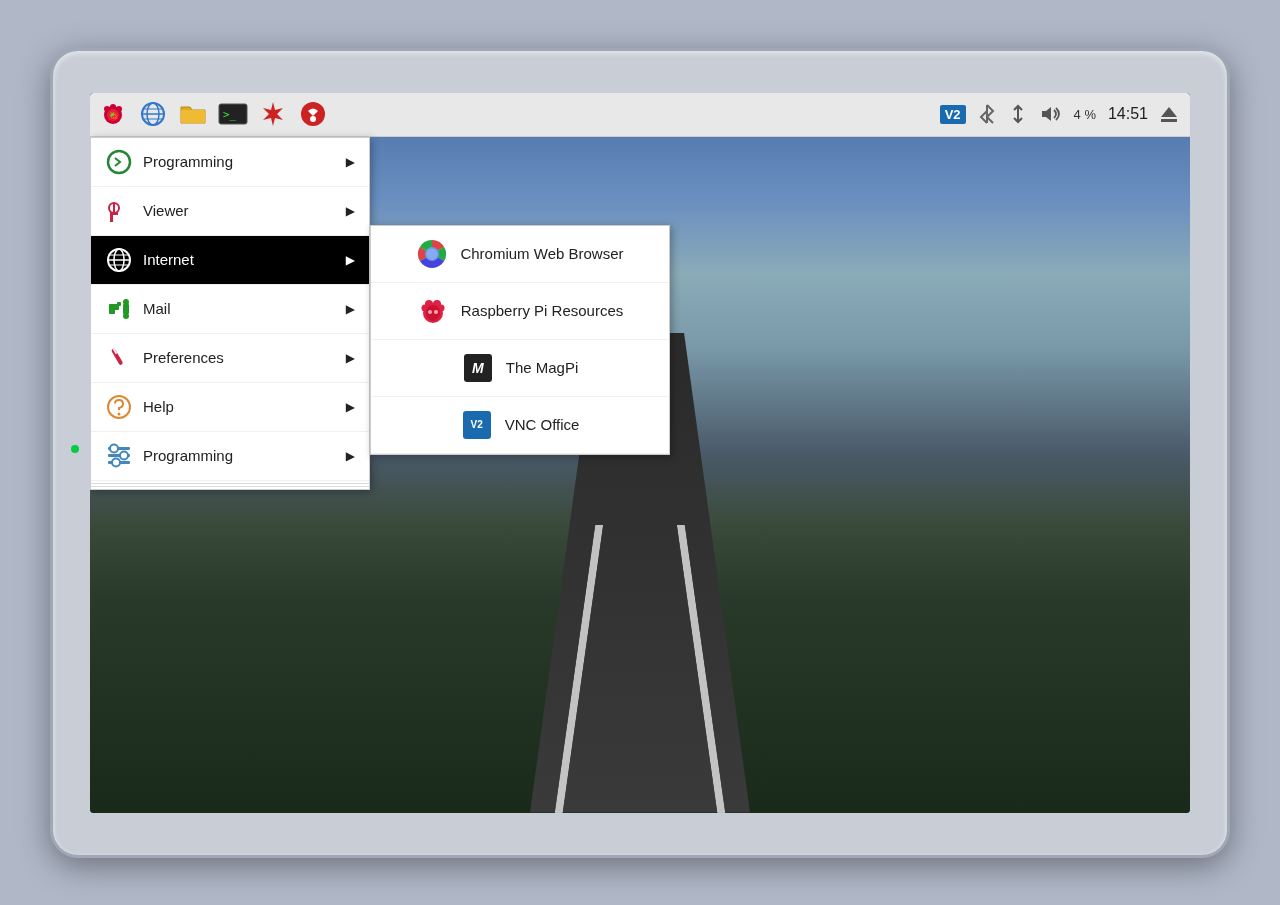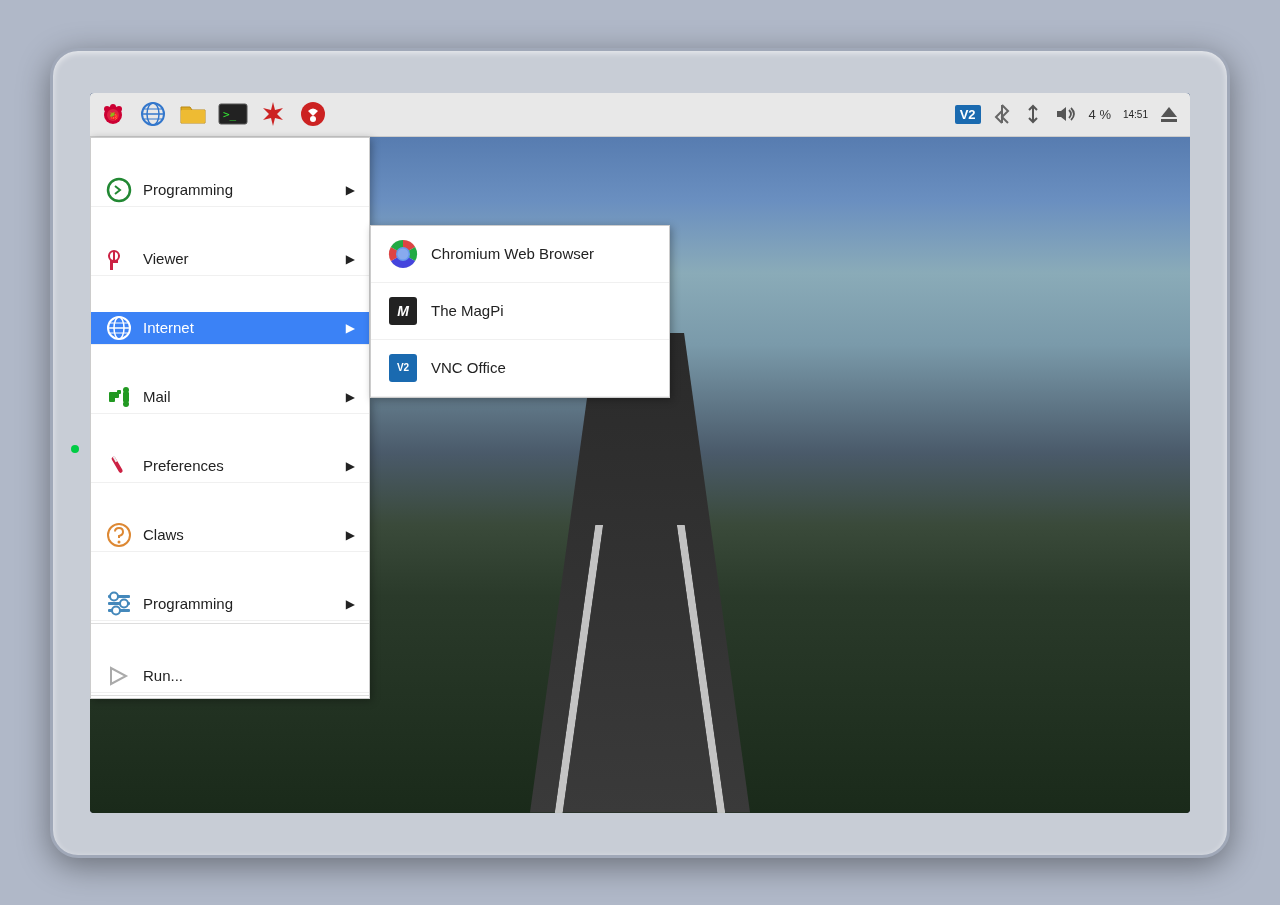--- a/index.html
+++ b/index.html
@@ -152,21 +152,21 @@
     .vnc-badge {
       background: #1a6ab0;
       color: white;
       padding: 2px 5px;
       font-size: 13px;
       font-weight: bold;
       border-radius: 2px;
     }
 
     .clock {
-      font-size: 10px;
+      font-size: 16px;
       color: #222;
       font-weight: 500;
     }
 
     .battery-text {
       font-size: 13px;
       color: #333;
     }
 
     
@@ -181,31 +181,30 @@
     .main-menu {
       width: 280px;
       background: white;
       border: 1px solid #ccc;
       box-shadow: 2px 2px 8px rgba(0,0,0,0.3);
     }
 
     .menu-item {
       display: flex;
       align-items: center;
-      padding: 2px 14px;
+      padding: 10px 14px;
       cursor: pointer;
       position: relative;
       font-size: 15px;
       color: #222;
       border-bottom: 1px solid #f0f0f0;
-      margin-top: 36px;
     }
 
     .menu-item.active {
-      background: #3b82f6;
+      background: #000000;
       color: white;
     }
 
     .menu-item .item-icon {
       width: 28px;
       height: 28px;
       margin-right: 10px;
       display: flex;
       align-items: center;
       justify-content: center;
@@ -236,20 +235,21 @@
     }
 
     .submenu-item {
       display: flex;
       align-items: center;
       padding: 12px 16px;
       cursor: pointer;
       font-size: 15px;
       color: #222;
       border-bottom: 1px solid #f0f0f0;
+      justify-content: center;
     }
 
     .submenu-item .sub-icon {
       width: 32px;
       height: 32px;
       margin-right: 12px;
       display: flex;
       align-items: center;
       justify-content: center;
       flex-shrink: 0;
@@ -465,49 +465,41 @@
         </div>
 
         <div class="menu-item">
           <div class="item-icon">
             <svg width="26" height="26" viewBox="0 0 26 26">
               <circle cx="13" cy="13" r="11" fill="none" stroke="#dd8833" stroke-width="2"></circle>
               <circle cx="13" cy="20" r="1.5" fill="#dd8833"></circle>
               <path d="M9 9.5 Q9 6 13 6 Q17 6 17 10 Q17 13 13 14 L13 16" stroke="#dd8833" stroke-width="2" fill="none"></path>
             </svg>
           </div>
-          <span>Claws</span>
+          <span>Help</span>
           <span class="arrow">▶</span>
         </div>
 
         <div class="menu-item">
           <div class="item-icon">
             <svg width="26" height="26" viewBox="0 0 26 26">
               <rect x="2" y="4" width="22" height="3" rx="1" fill="#4488bb"></rect>
               <rect x="2" y="11" width="22" height="3" rx="1" fill="#4488bb"></rect>
               <rect x="2" y="18" width="22" height="3" rx="1" fill="#4488bb"></rect>
               <circle cx="8" cy="5.5" r="4" fill="white" stroke="#4488bb" stroke-width="2"></circle>
               <circle cx="18" cy="12.5" r="4" fill="white" stroke="#4488bb" stroke-width="2"></circle>
               <circle cx="10" cy="19.5" r="4" fill="white" stroke="#4488bb" stroke-width="2"></circle>
             </svg>
           </div>
           <span>Programming</span>
           <span class="arrow">▶</span>
         </div>
 
         <div class="menu-separator"></div>
 
-        <div class="menu-item">
-          <div class="item-icon">
-            <svg width="26" height="26" viewBox="0 0 26 26">
-              <polygon points="5,5 5,21 20,13" fill="none" stroke="#aaa" stroke-width="2"></polygon>
-            </svg>
-          </div>
-          <span>Run...</span>
-        </div>
 
         <div class="menu-separator"></div>
 
       </div>
 
       <div class="submenu" style="top: 88px;">
 
         <div class="submenu-item">
           <div class="sub-icon">
             <svg width="30" height="30" viewBox="0 0 30 30">
@@ -518,20 +510,35 @@
               <path d="M15 15 L2.9 22 A14 14 0 0 1 2.9 8Z" fill="#dd4444"></path>
               <path d="M15 15 L2.9 8 A14 14 0 0 1 15 1Z" fill="#22aa44"></path>
               <circle cx="15" cy="15" r="7" fill="#6699ee"></circle>
               <circle cx="15" cy="15" r="5.5" fill="#88aaee"></circle>
             </svg>
           </div>
           <span>Chromium Web Browser</span>
         </div>
 
 
+        <div class="submenu-item">
+          <div class="sub-icon">
+            <svg width="30" height="30" viewBox="0 0 30 30">
+              <circle cx="15" cy="17" r="10" fill="#dd2244"></circle>
+              <circle cx="11" cy="8" r="4" fill="#dd2244"></circle>
+              <circle cx="19" cy="8" r="4" fill="#dd2244"></circle>
+              <circle cx="7" cy="12" r="3.5" fill="#dd2244"></circle>
+              <circle cx="23" cy="12" r="3.5" fill="#dd2244"></circle>
+              <ellipse cx="15" cy="17" rx="7" ry="8" fill="#cc1133"></ellipse>
+              <circle cx="12" cy="16" r="2" fill="#ffaaaa"></circle>
+              <circle cx="18" cy="16" r="2" fill="#ffaaaa"></circle>
+            </svg>
+          </div>
+          <span>Raspberry Pi Resources</span>
+        </div>
 
         <div class="submenu-item">
           <div class="sub-icon">
             <div class="magpi-icon">
                 <em>M</em>
               </div>
           </div>
           <span>The MagPi</span>
         </div>
 

